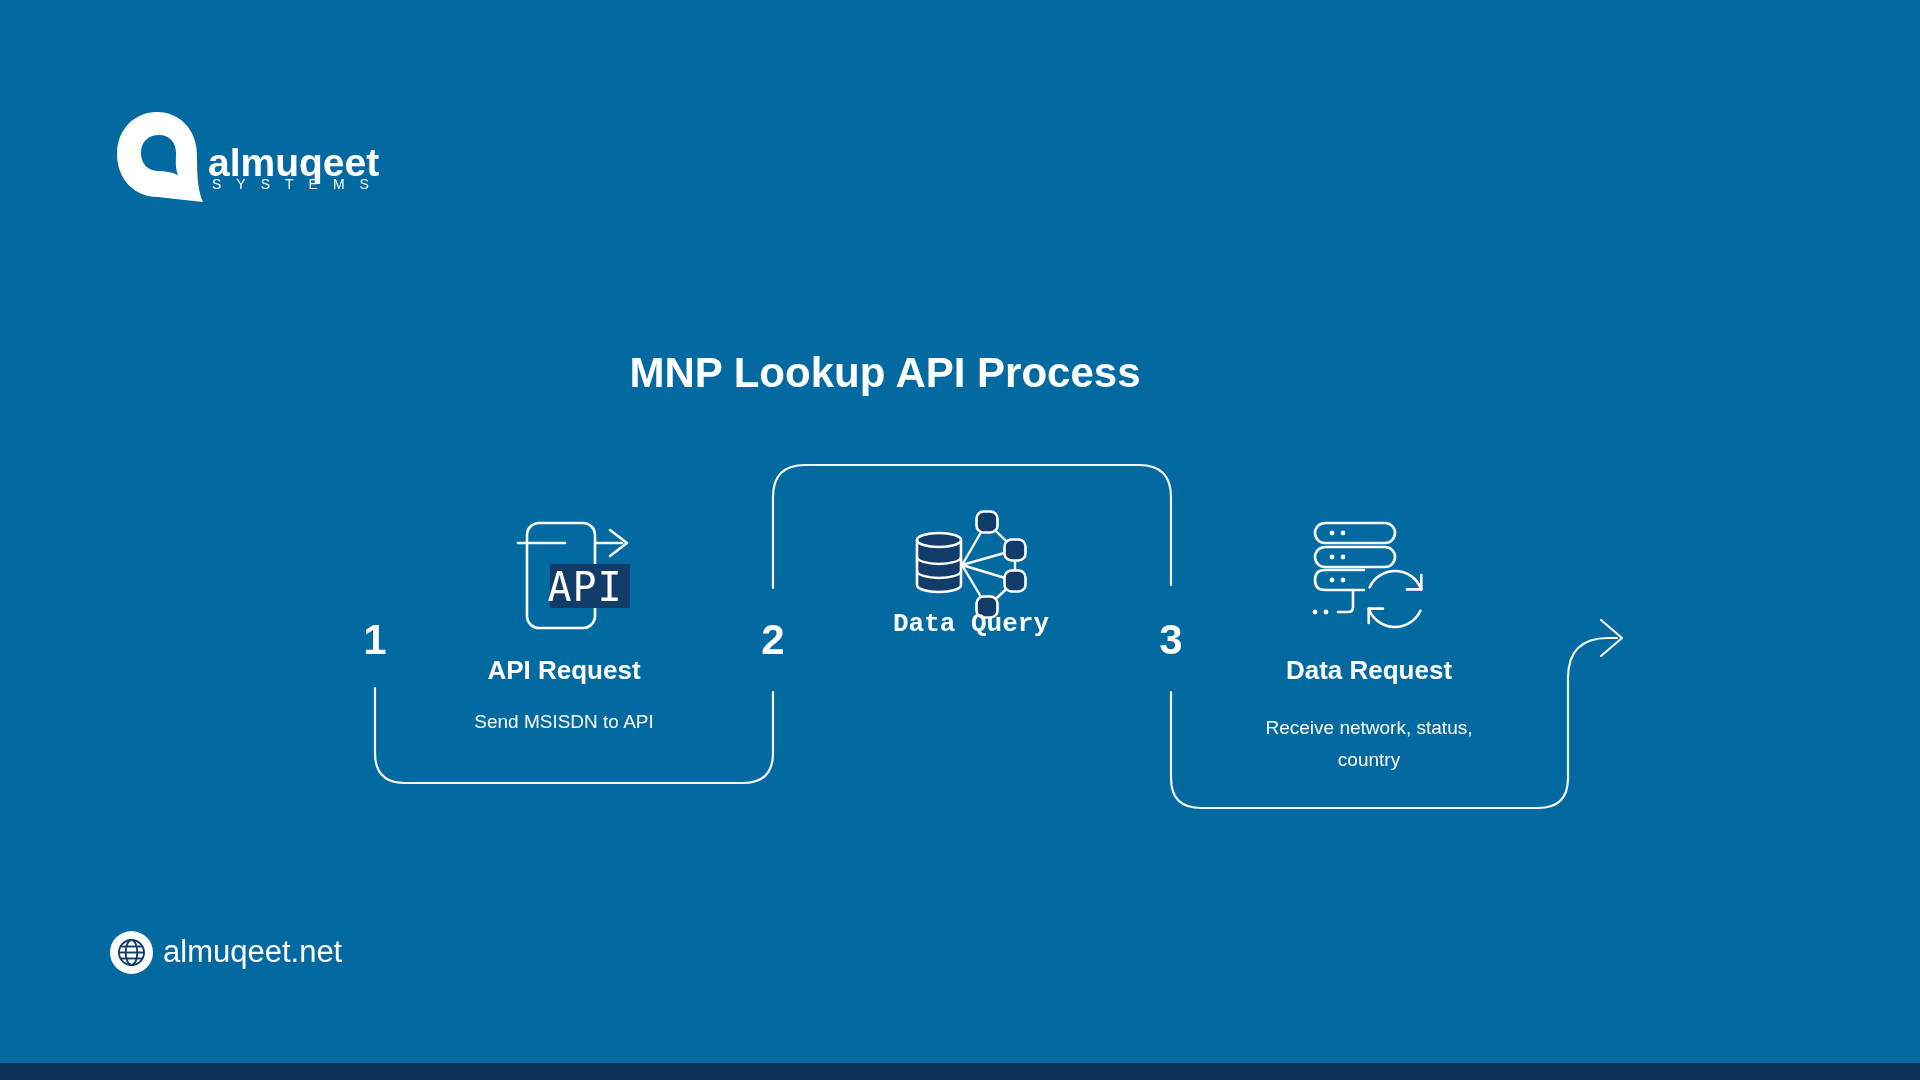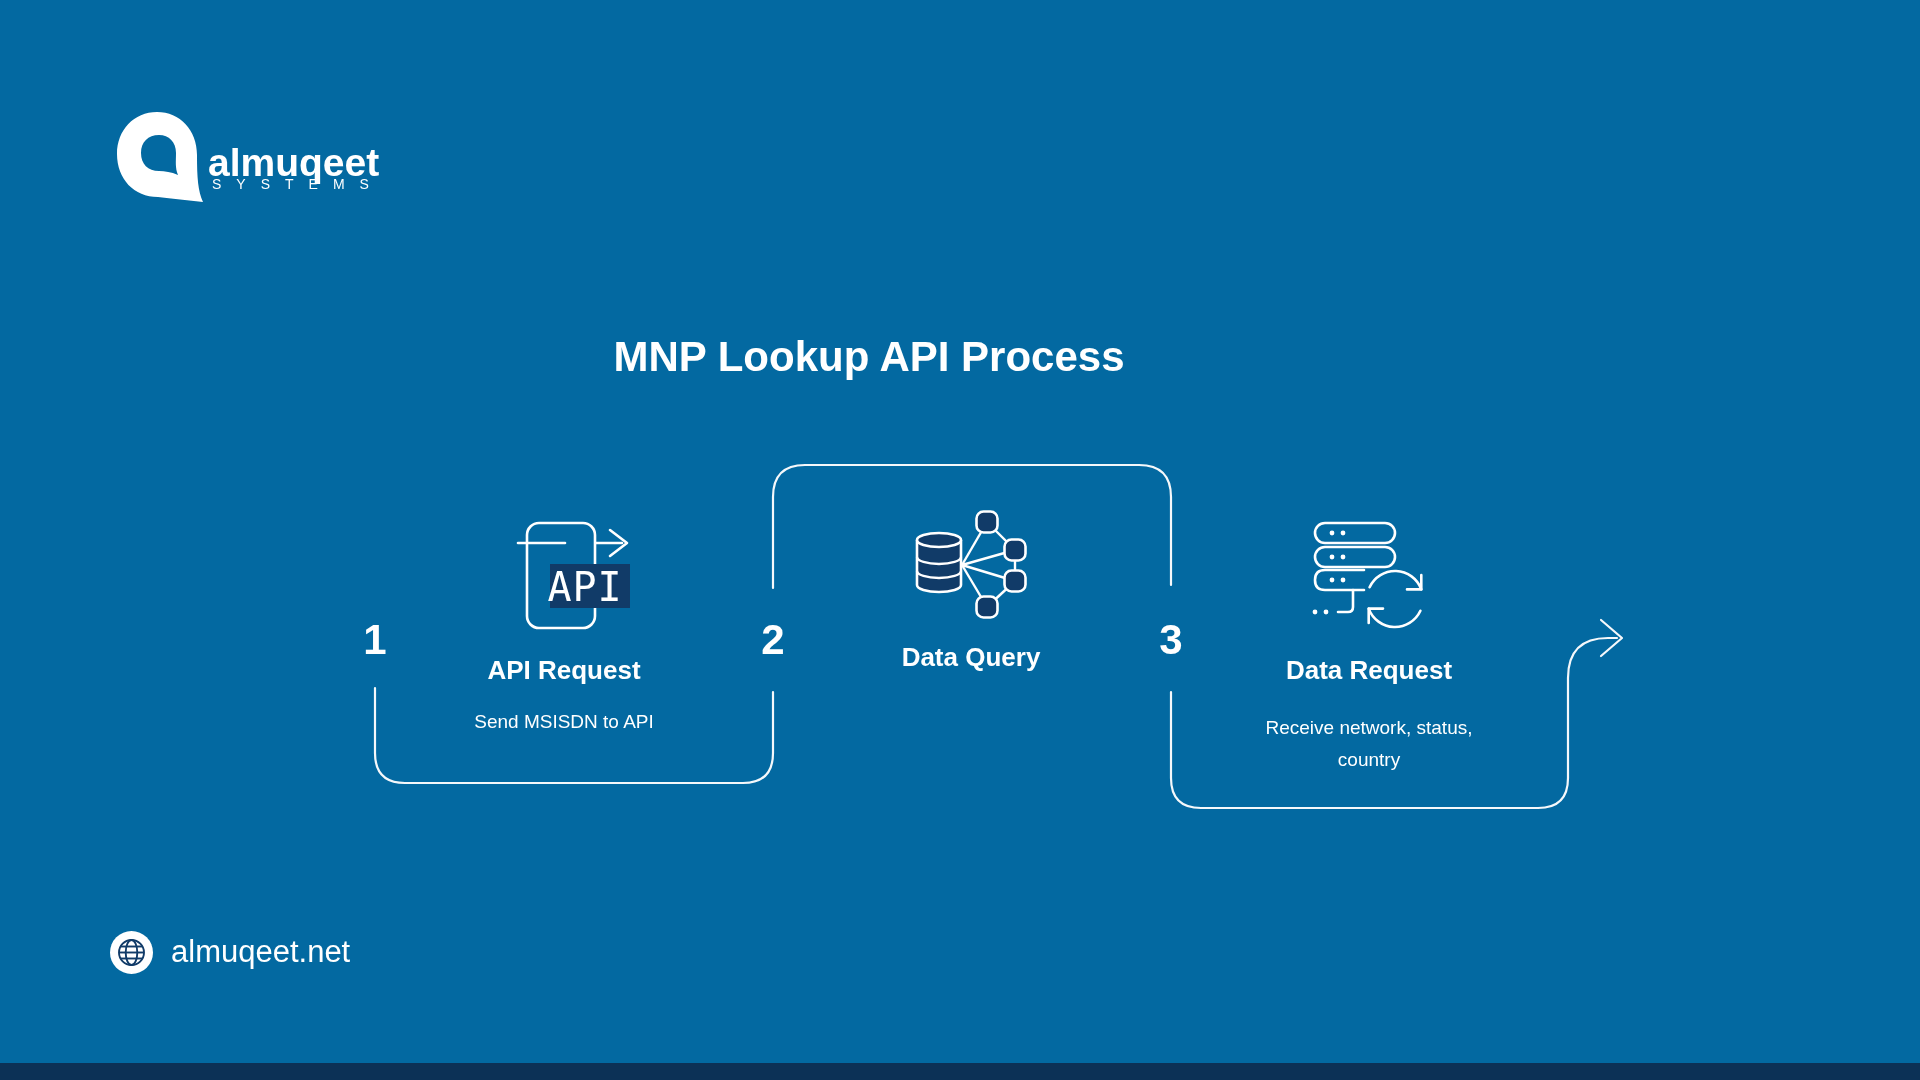--- a/index.html
+++ b/index.html
@@ -6,42 +6,42 @@
   body{font-family:"Liberation Sans", sans-serif; background:#113b68;}
   .canvas{position:relative;width:1920px;height:1080px;background:#113b68;overflow:hidden;}
 
   
   .logo-mark{position:absolute;left:110px;top:103px;}
   .logo-brand{position:absolute;left:208px;top:141px;font-size:39px;font-weight:bold;color:#fff;letter-spacing:0px;}
   .logo-tagline{position:absolute;left:212px;top:176px;font-size:14px;font-weight:normal;color:#fff;letter-spacing:15px;}
 
   
   .page-title{position:absolute;left:0;top:333px;width:1738px;text-align:center;
-    font-size:42px;font-weight:bold;color:#fff;line-height:48px;margin:0;}
+    font-size:42px;font-weight:bold;color:#fff;line-height:48px;margin:16px;}
 
   
   .flow{position:absolute;left:0;top:0;}
 
   
   .step-num{position:absolute;width:80px;top:618px;text-align:center;
     font-size:42px;font-weight:bold;color:#fff;line-height:44px;}
   .n1{left:335px;} .n2{left:733px;} .n3{left:1131px;}
 
   
   .icon-abs{position:absolute;}
 
   
   .step-col{position:absolute;width:300px;text-align:center;color:#fff;}
-  .c1{left:414px;top:654px;} .c2{left:821px;top:641px;} .c3{left:1219px;top:654px;}
+  .c1{left:414px;top:654px;} .c2{left:821px;top:608px;font-family:Liberation Mono, monospace;} .c3{left:1219px;top:654px;}
   .step-title{font-size:26px;font-weight:bold;line-height:32px;}
   .step-desc{font-size:19px;font-weight:normal;line-height:32px;width:260px;margin:0 auto;}
   .c1 .step-desc{margin-top:20px;} .c2 .step-desc{margin-top:23px;} .c3 .step-desc{margin-top:26px;}
 
   
-  .footer{position:absolute;left:110px;top:929px;display:flex;align-items:center;gap:18px;}
+  .footer{position:absolute;left:110px;top:929px;display:flex;align-items:center;gap:10px;}
   .website{color:#fff;font-size:31px;line-height:46px;}
 
   .bottom-strip{position:absolute;left:0;right:0;bottom:0;height:17px;background:#0c3156;}
 </style>
 </head>
 <body style="background: rgb(17, 59, 104);">
 
 <div class="canvas" style="background: #0369a1;">
 
   <svg class="logo-mark" width="105" height="110" viewBox="0 0 105 110">

